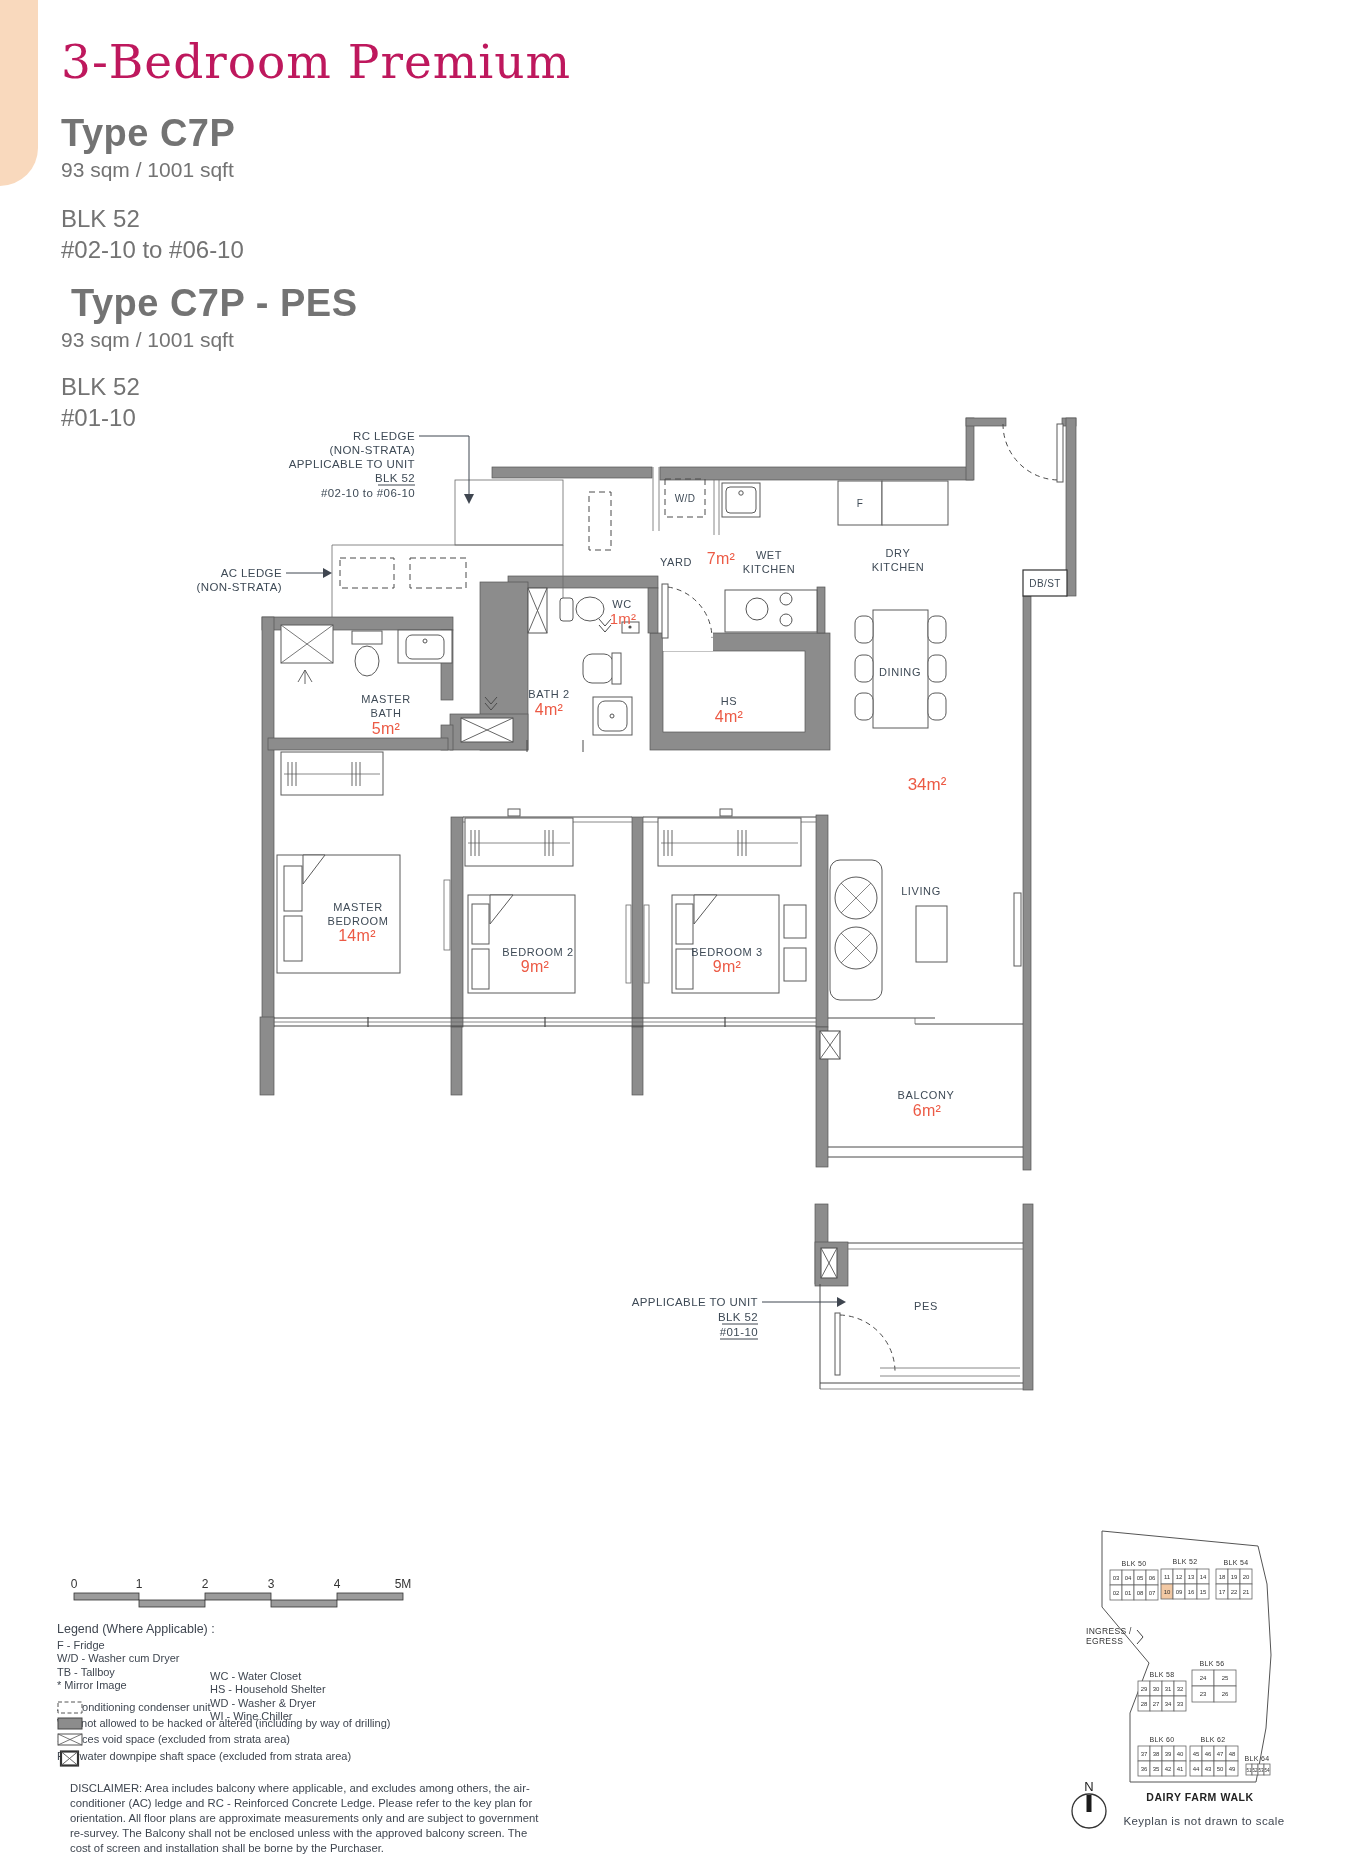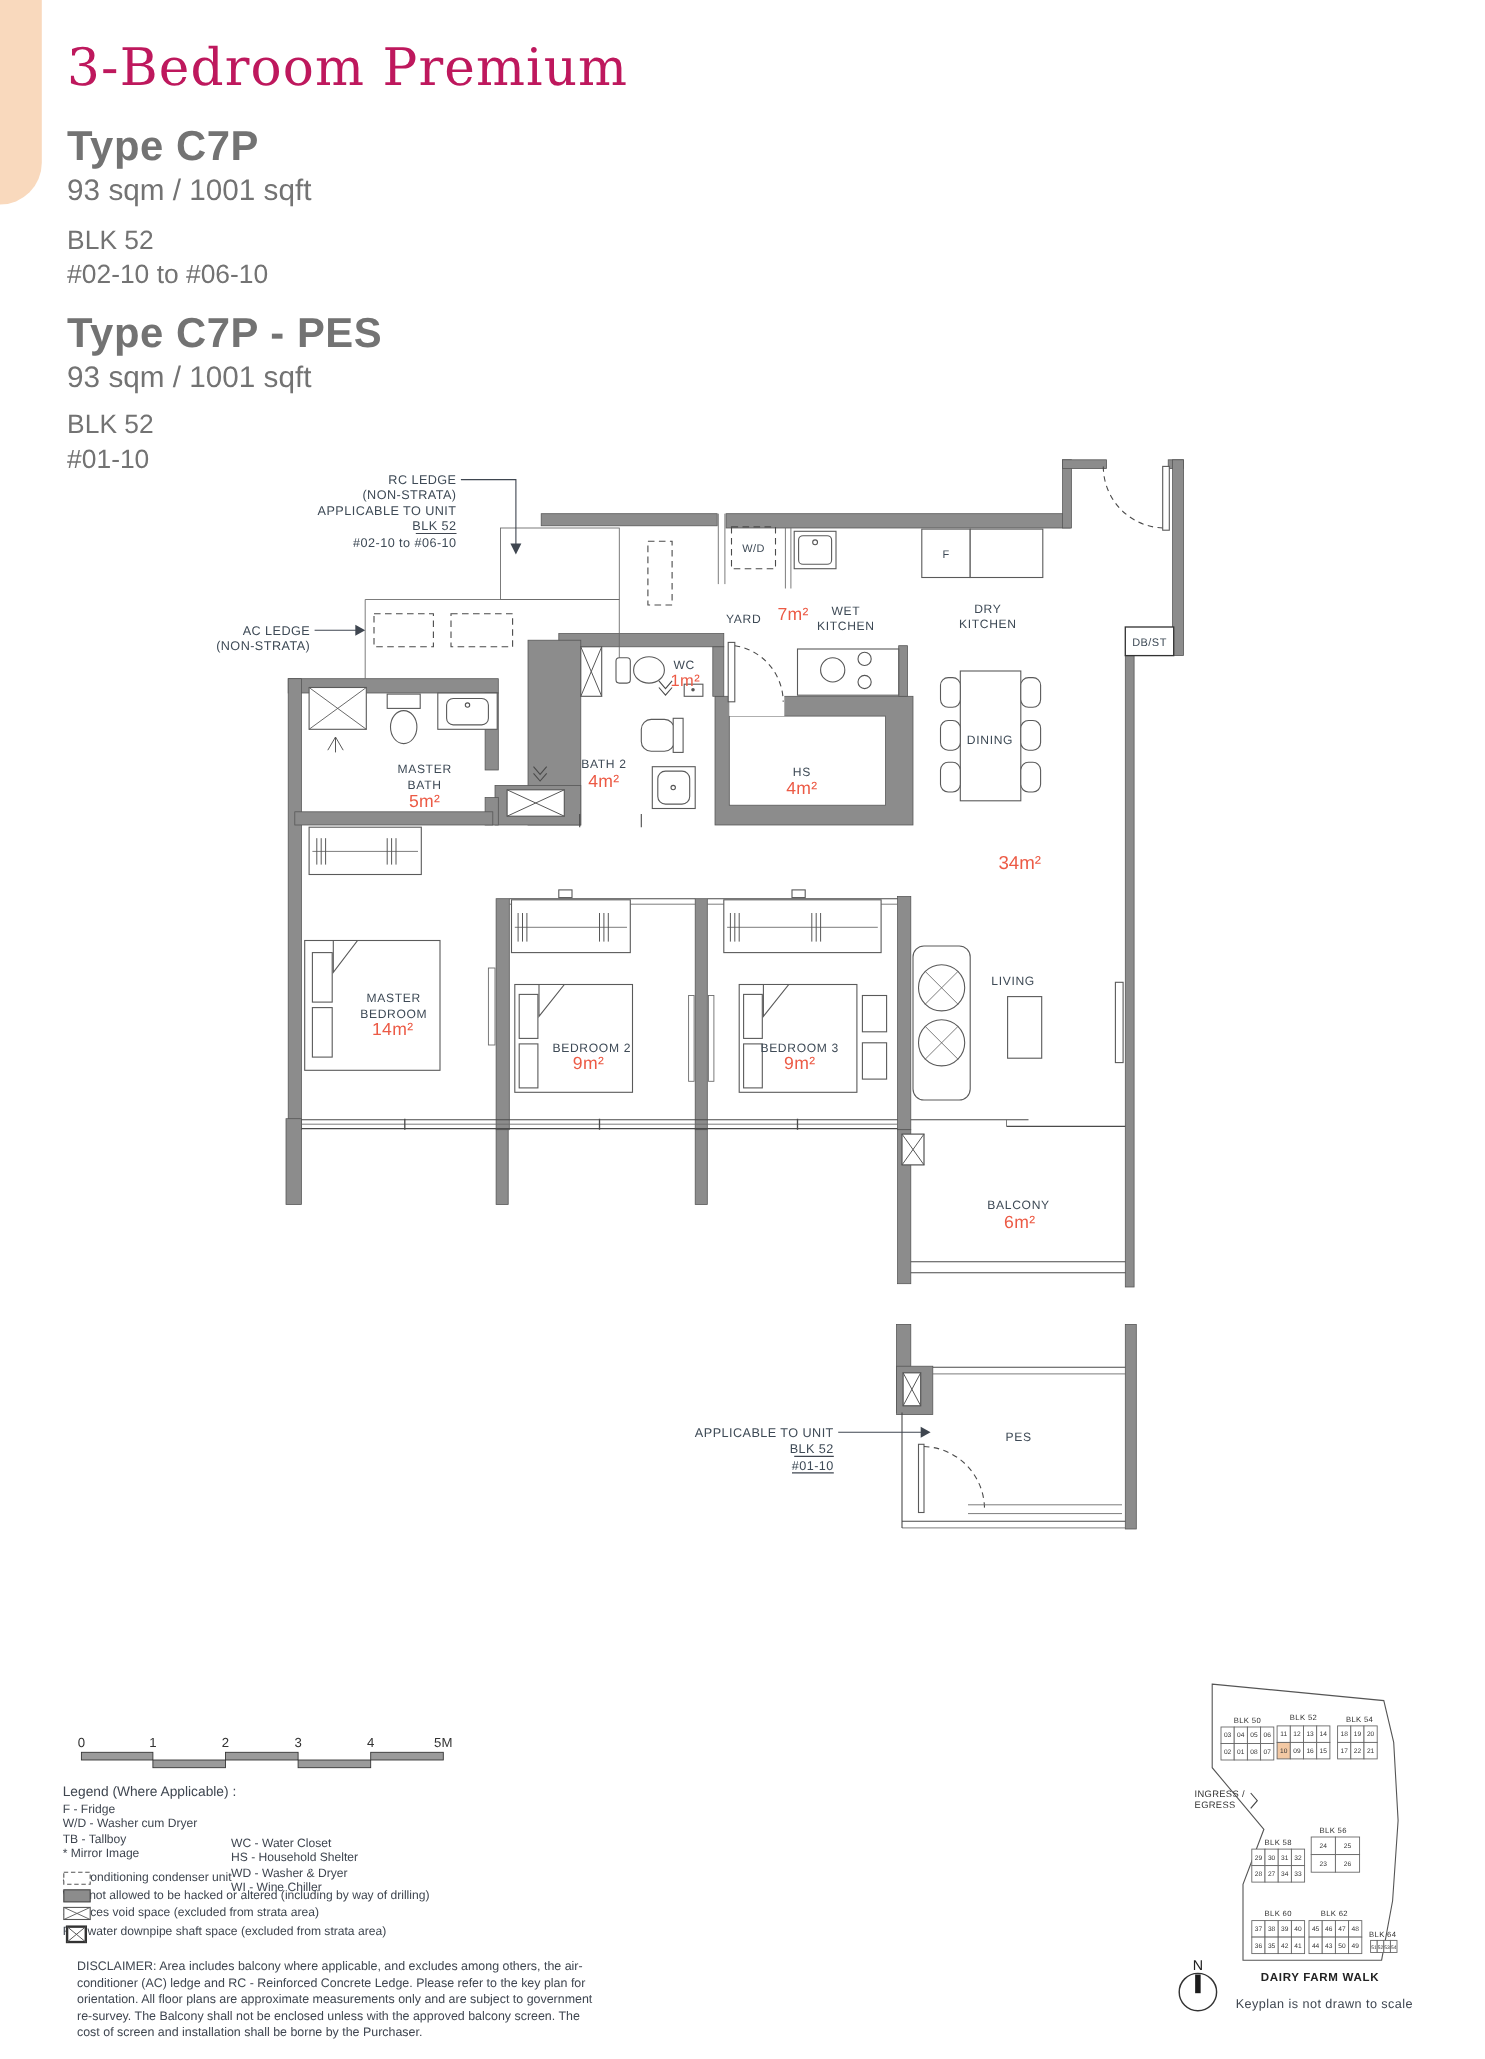--- a/index.html
+++ b/index.html
@@ -4,24 +4,24 @@
 <style>
   html,body{margin:0;padding:0;background:#ffffff;}
   #page{position:relative;width:1350px;height:1872px;background:#fff;overflow:hidden;
         font-family:"Liberation Sans",sans-serif;}
   #corner{position:absolute;left:0;top:0;width:38px;height:186px;background:#f9d9bd;
           border-bottom-right-radius:44px;}
   .hdr{position:absolute;left:61px;color:#737373;}
   #title{top:34px;font-family:"DejaVu Serif",serif;font-size:47px;font-weight:normal;
          letter-spacing:1px;color:#be185d;}
   .tname{font-size:38px;font-weight:bold;letter-spacing:0.5px;}
-  .tarea{font-size:27px;margin-top:2px;}
+  .tarea{font-size:21px;margin-top:2px;}
   .tblk{font-size:24px;line-height:31px;}
   #t1n{top:112px;} #t1a{top:156px;} #t1b{top:203px;}
-  #t2n{top:282px;} #t2a{top:326px;} #t2b{top:371px;}
+  #t2n{top:282px;margin-left:10px;} #t2a{top:326px;} #t2b{top:371px;}
   svg{position:absolute;left:0;top:0;}
   .wall{fill:#8c8c8c;stroke:#555;stroke-width:0.7;}
   .thin{fill:none;stroke:#4a4a4a;stroke-width:1;}
   .thin2{fill:none;stroke:#6a6a6a;stroke-width:0.8;}
   .furn{fill:#ffffff;stroke:#5a5a5a;stroke-width:1;}
   .dashf{fill:none;stroke:#4a4a4a;stroke-width:1;stroke-dasharray:6 4;}
   .arc{fill:none;stroke:#4a4a4a;stroke-width:1;stroke-dasharray:5 4;}
   .ldr{fill:none;stroke:#3f4650;stroke-width:1;}
   .ah{fill:#3f4650;stroke:none;}
   text{font-family:"Liberation Sans",sans-serif;}

